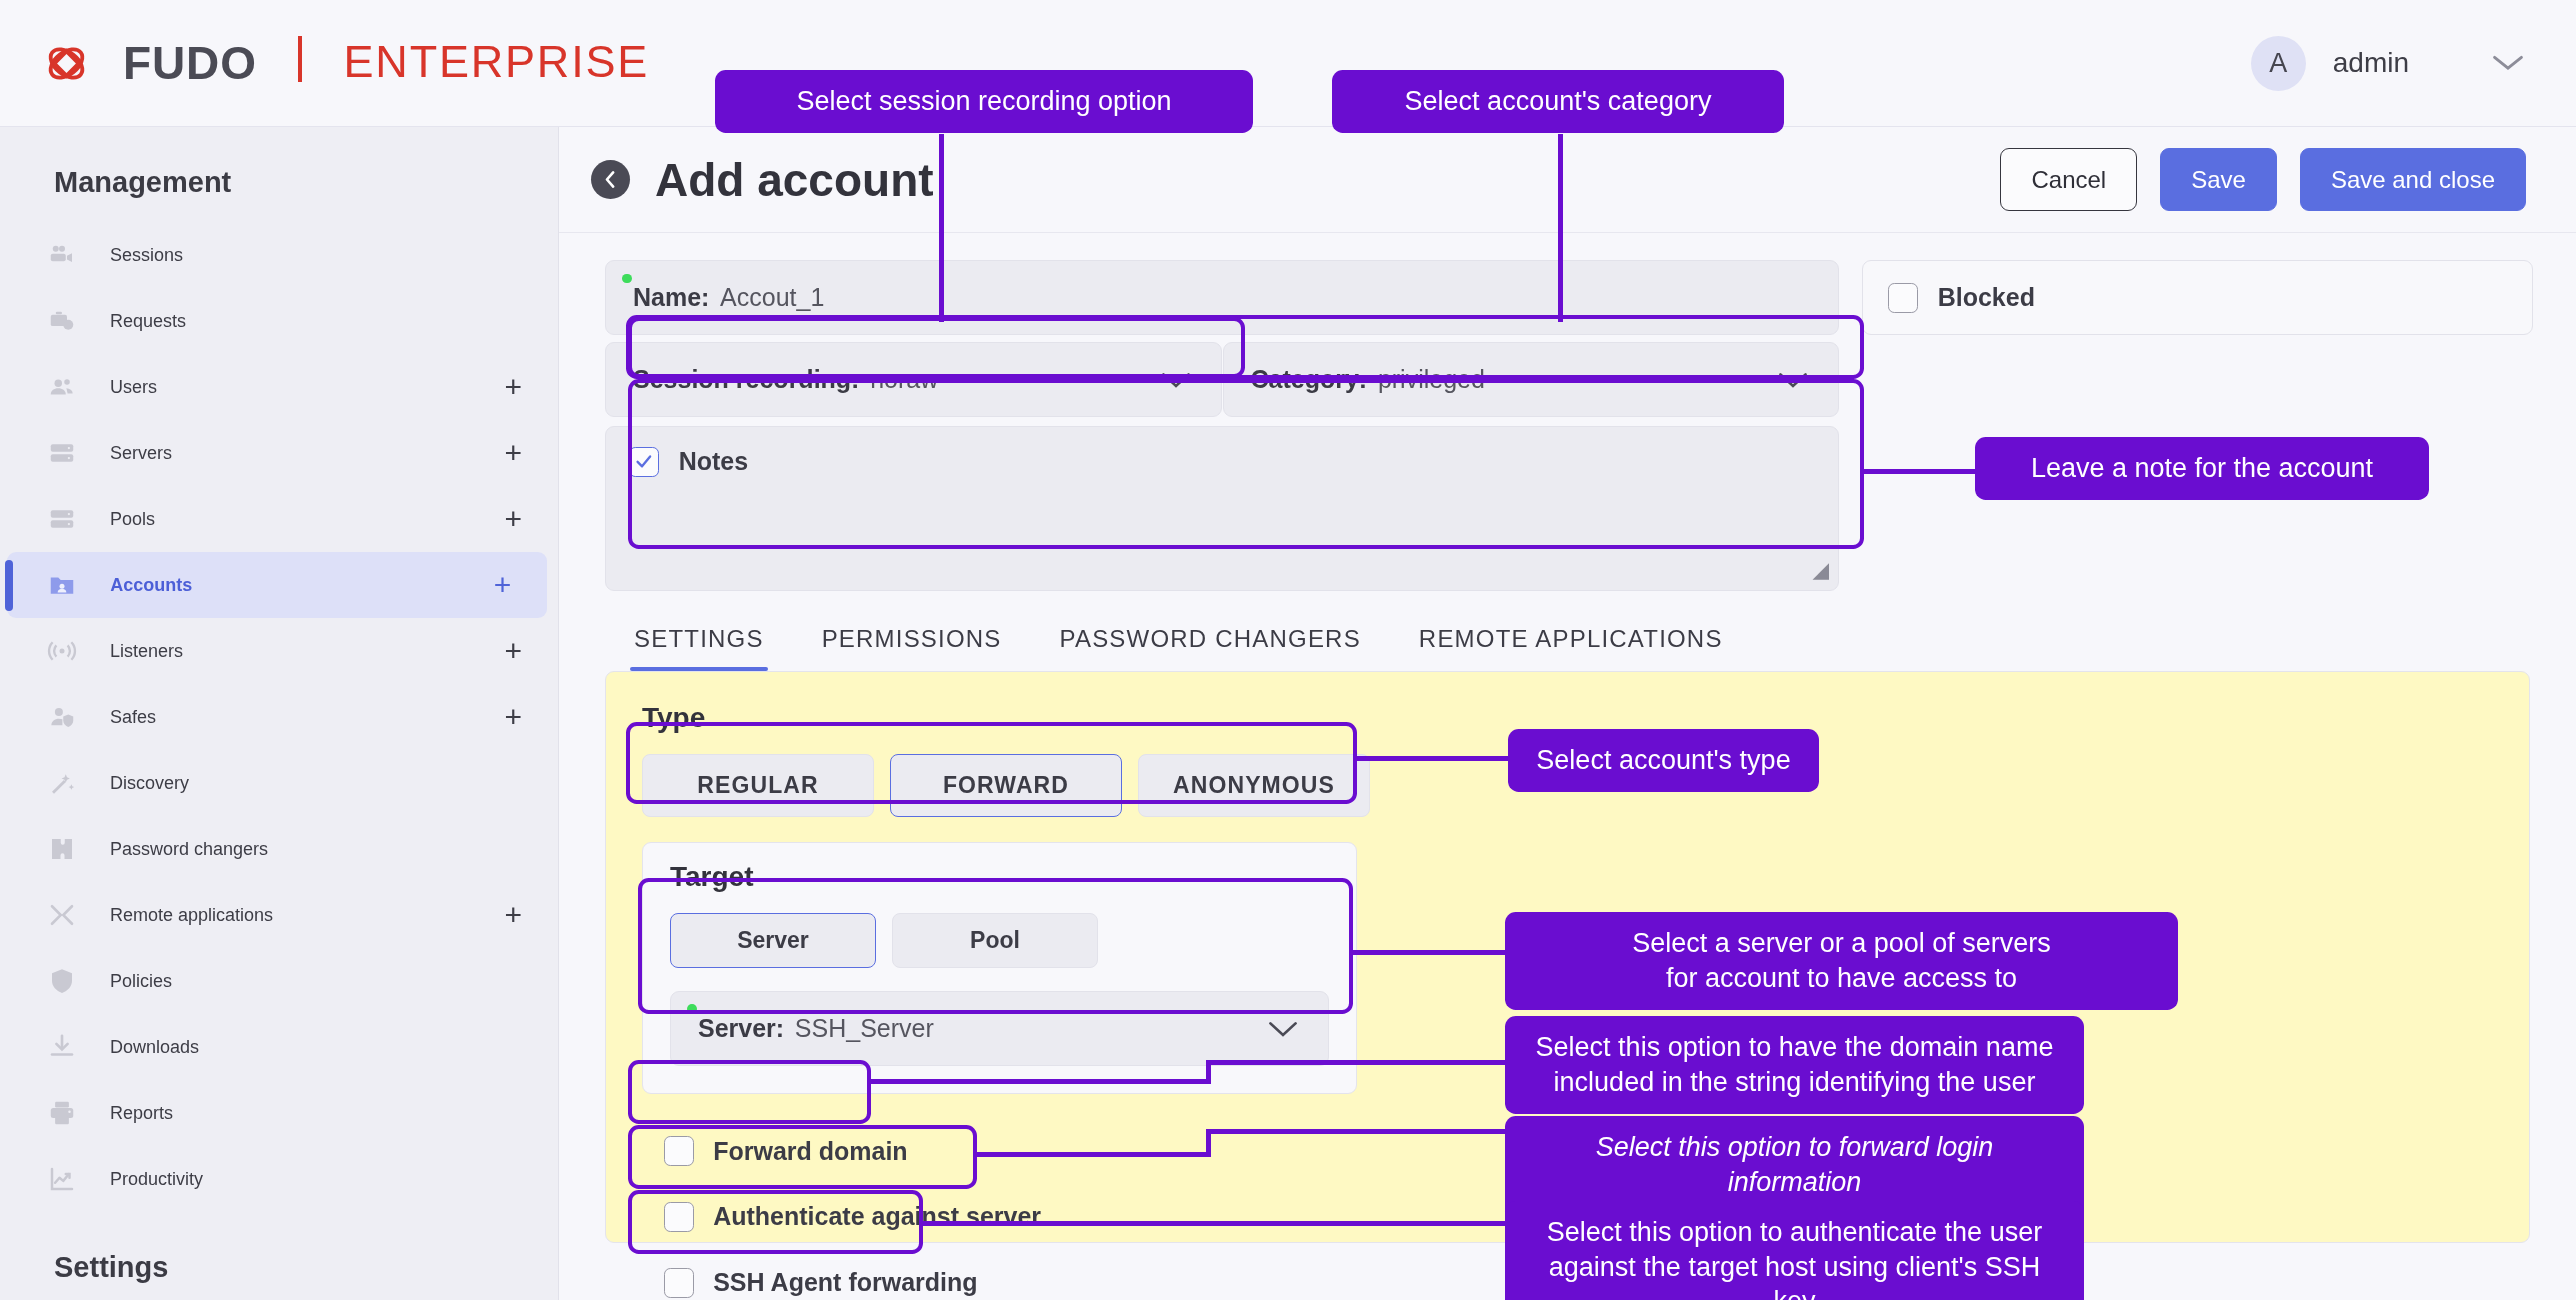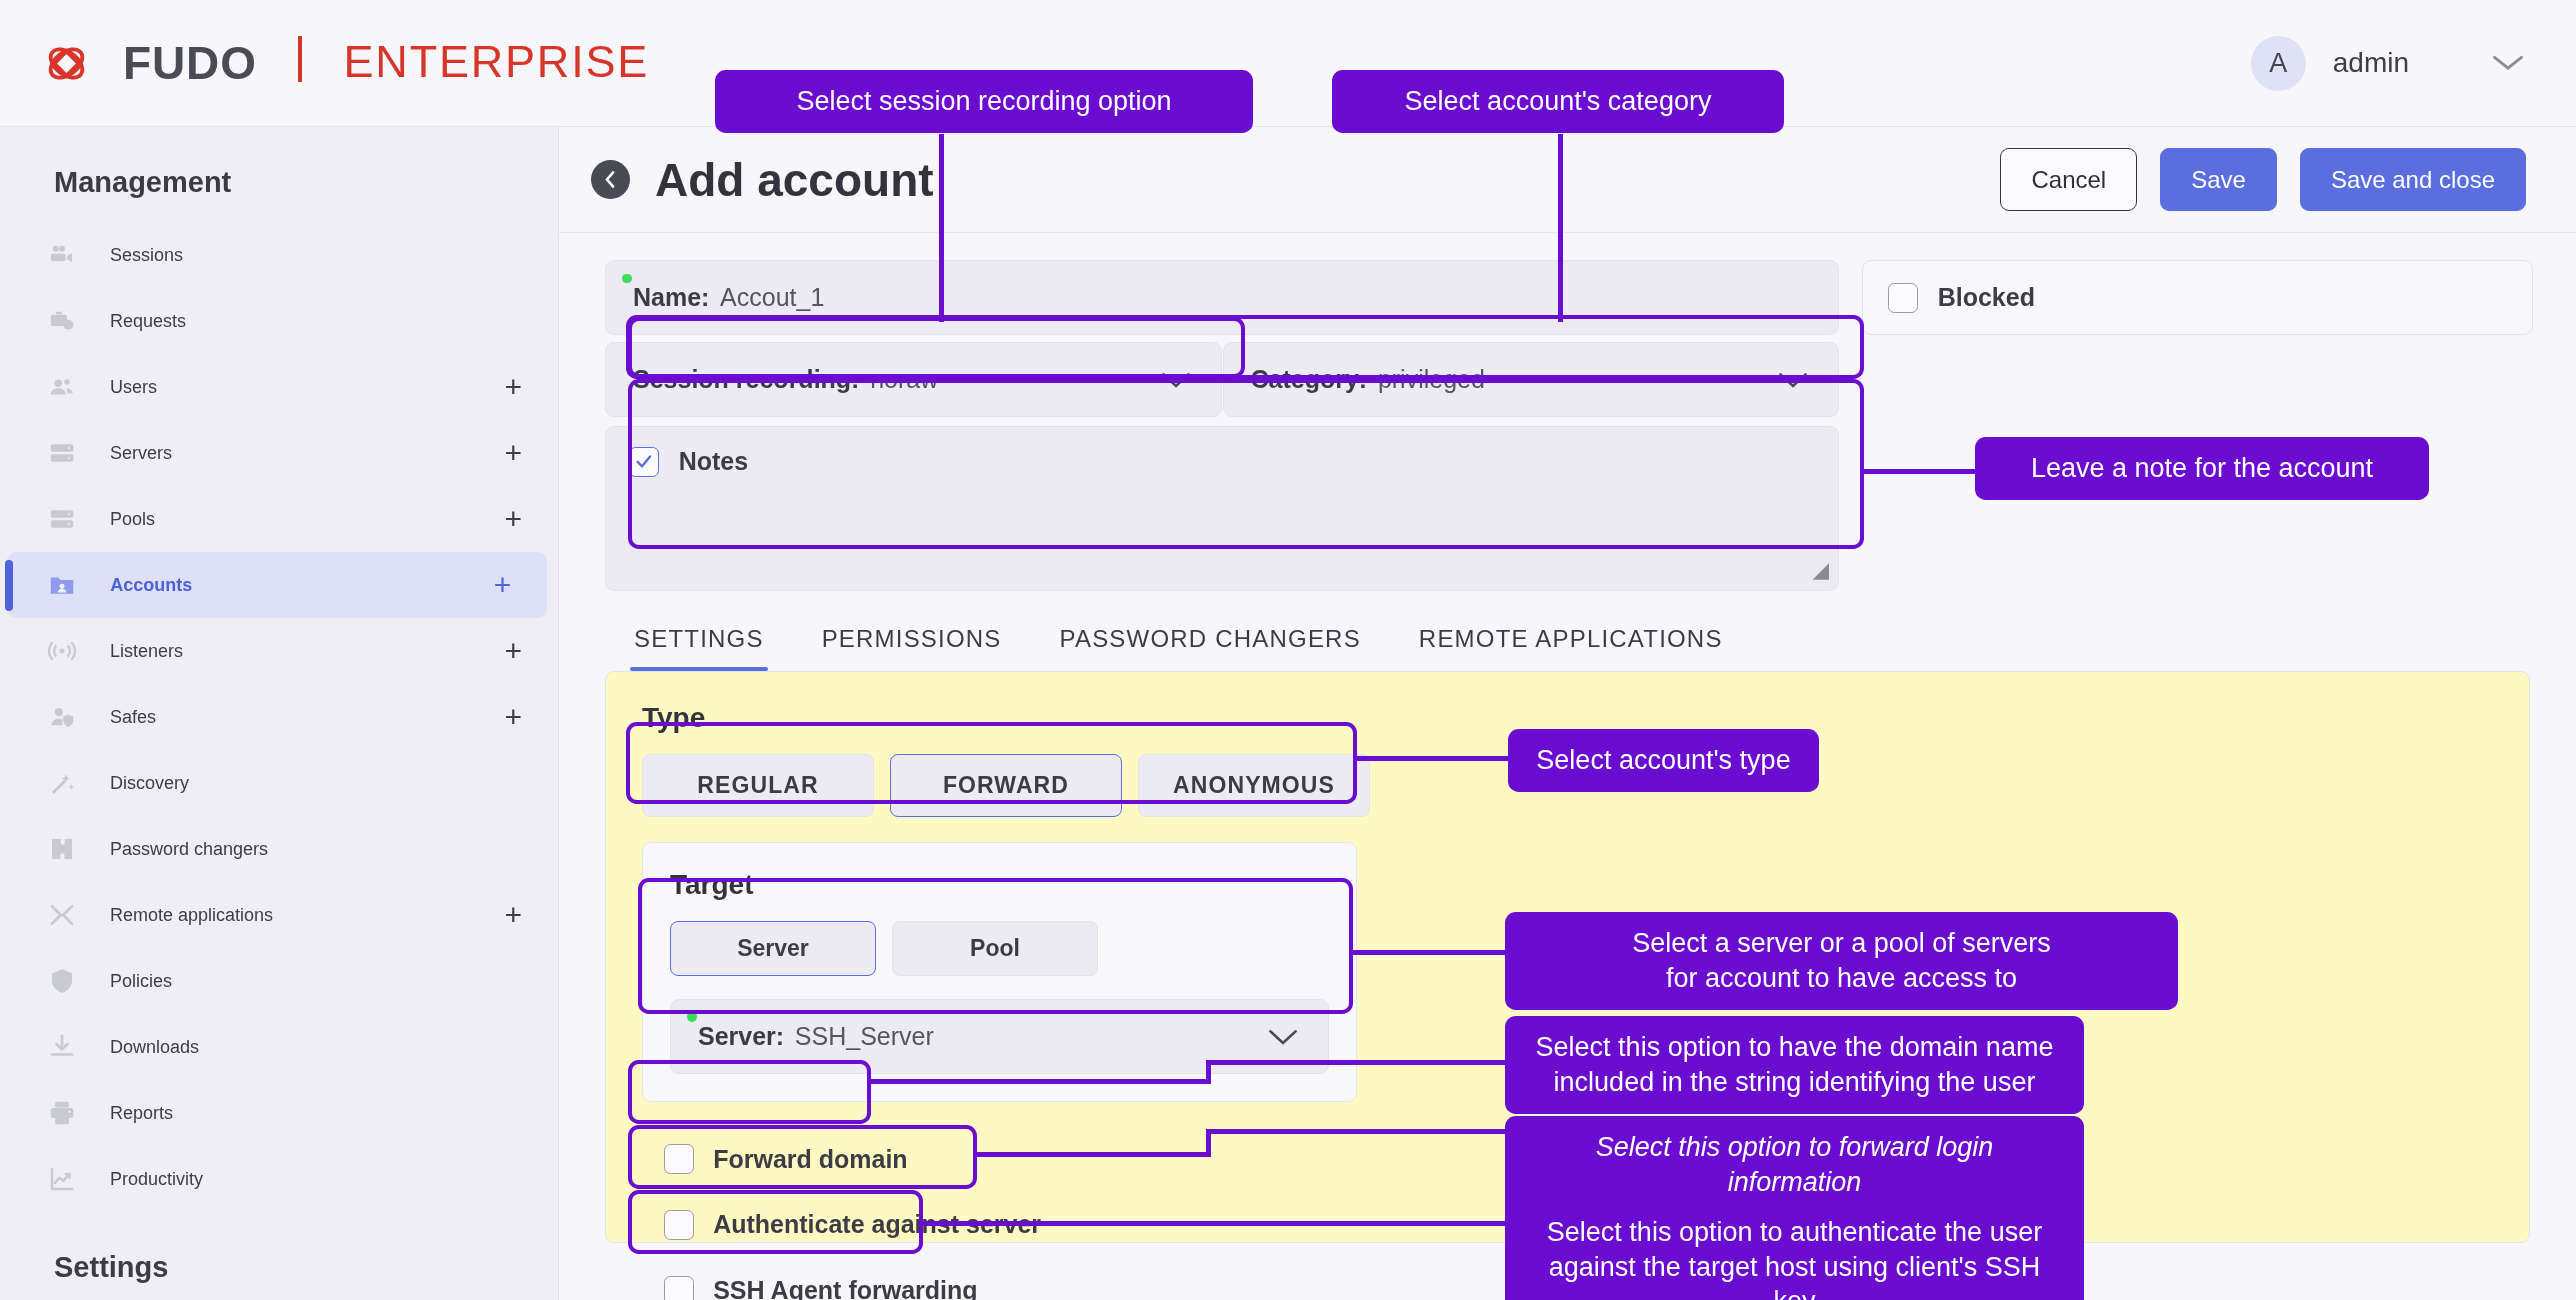--- a/index.html
+++ b/index.html
@@ -132,21 +132,21 @@
   .seg { display:flex; gap:16px; margin-top:19.7px; }
   .seg-btn {
     background:#ebebf1; border:0.9px solid #e2e2ea; border-radius:8px;
     height:63px; width:232px; display:flex; align-items:center; justify-content:center;
     font-size:23px; letter-spacing:1.1px; color:#3c3c46; font-weight:bold; cursor:pointer;
   }
   .seg-btn.sel { border:1.8px solid #5a6ee0; background:#ebebf1; }
 
   .target-card {
     margin-top:25px; width:715px; background:#f8f8fb;
-    border:0.9px solid #e4e4ec; border-radius:9px; padding: 26px 27px 27px 27px;
+    border:0.9px solid #e4e4ec; border-radius:9px; padding: 18px 27px 27px 27px;
   }
   .seg-sm .seg-btn { width:206px; height:55px; font-size:23px; font-weight:bold; letter-spacing:0; }
 
   .opts { margin-top:30px; display:flex; flex-direction:column; gap:10.7px; }
   .opt-row { display:flex; align-items:center; gap:19.7px; height:55px; padding-left:21.5px; }
 
   
   .callout {
     position:absolute; background:#6a0dd0; color:#ffffff; border-radius:10.7px;
     font-size:27px; line-height:1.28; padding: 14.3px 23px; text-align:center; z-index:40;

